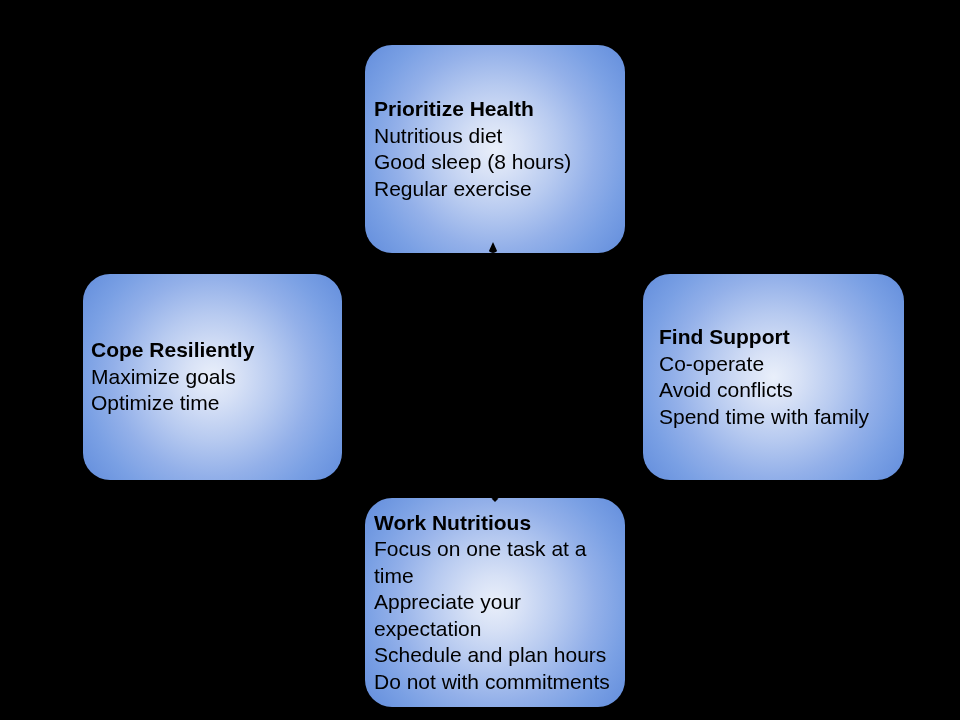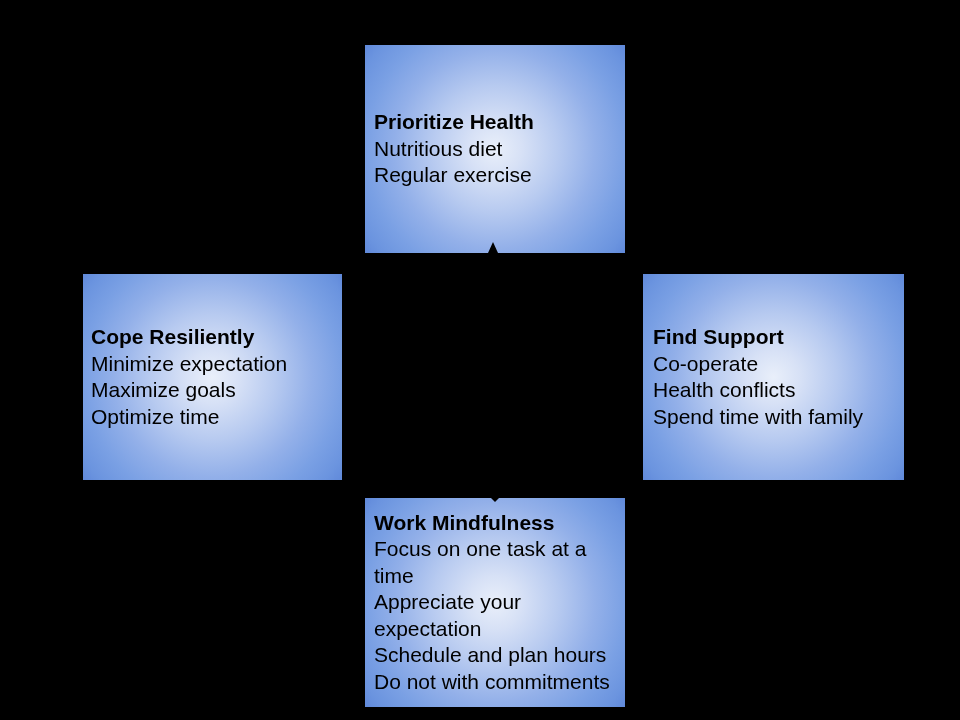--- a/index.html
+++ b/index.html
@@ -1,15 +1,15 @@
 <!DOCTYPE html>
 <html><head>
 <meta charset="utf-8">
 <style>
-  * { margin: 0; padding: 0; box-sizing: border-box; }
+  * { margin: 0; padding: 0; box-sizing: border-box; border-radius: 27px; }
   html, body { background: #000; }
   .canvas {
     position: relative;
     width: 960px;
     height: 720px;
     background: #000000;
     overflow: hidden;
     font-family: "Liberation Sans", sans-serif;
   }
   .box {
@@ -26,21 +26,21 @@
       #7aa0e4 78%,
       #6b94df 92%,
       #6089da 100%);
     color: #000000;
     font-size: 21px;
     line-height: 26.5px;
   }
   .box-title { font-weight: bold; }
   .box-top    { left: 365px; top: 45px;  width: 260px; height: 208px; }
   .box-left   { left: 83px;  top: 274px; width: 259px; height: 206px; padding-left: 8px; }
-  .box-right  { left: 643px; top: 274px; width: 261px; height: 206px; padding-left: 10px; }
+  .box-right  { left: 643px; top: 274px; width: 261px; height: 206px; padding-left: 16px; }
   .box-bottom { left: 365px; top: 498px; width: 260px; height: 209px; }
   .arrow-tip-up {
     position: absolute;
     left: 488px; top: 242px;
     width: 0; height: 0;
     border-left: 5px solid transparent;
     border-right: 5px solid transparent;
     border-bottom: 11px solid #000000;
   }
   .arrow-tip-down {
@@ -53,39 +53,39 @@
   }
 </style>
 </head>
 <body>
 
 <div class="canvas">
 
   <div class="box box-top">
     <div class="box-title">Prioritize Health</div>
     <div class="box-line">Nutritious diet</div>
+    <div class="box-line">Good sleep (8 hours)</div>
     <div class="box-line">Regular exercise</div>
   </div>
 
   <div class="box box-left">
     <div class="box-title">Cope Resiliently</div>
-    <div class="box-line">Minimize expectation</div>
     <div class="box-line">Maximize goals</div>
     <div class="box-line">Optimize time</div>
   </div>
 
   <div class="box box-right">
     <div class="box-title">Find Support</div>
     <div class="box-line">Co-operate</div>
-    <div class="box-line">Health conflicts</div>
+    <div class="box-line">Avoid conflicts</div>
     <div class="box-line">Spend time with family</div>
   </div>
 
   <div class="box box-bottom">
-    <div class="box-title">Work Mindfulness</div>
+    <div class="box-title">Work Nutritious</div>
     <div class="box-line">Focus on one task at a time</div>
     <div class="box-line">Appreciate your expectation</div>
     <div class="box-line">Schedule and plan hours</div>
     <div class="box-line">Do not with commitments</div>
   </div>
 
   <div class="arrow-tip-up"></div>
   <div class="arrow-tip-down"></div>
 
 </div>

